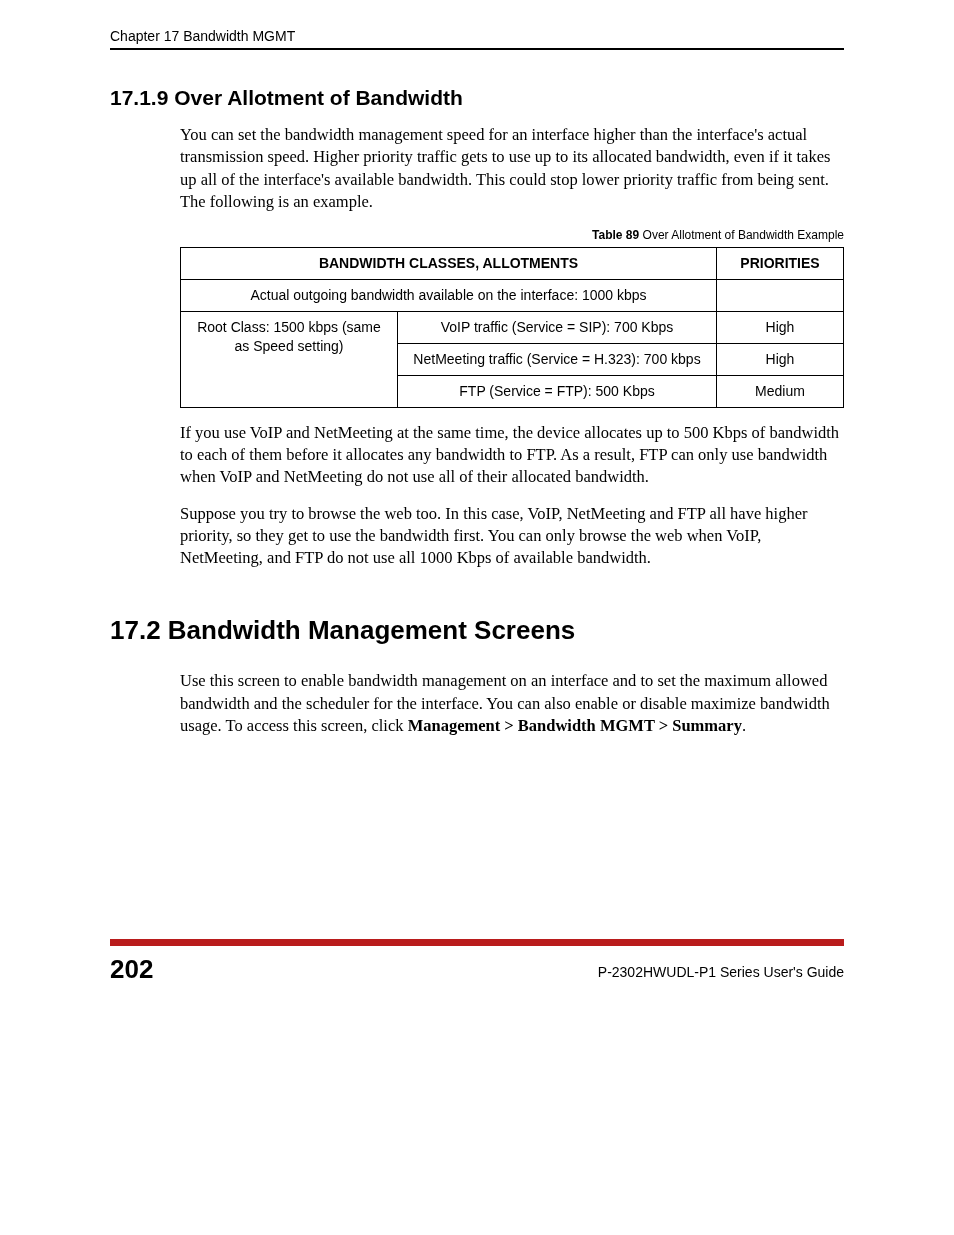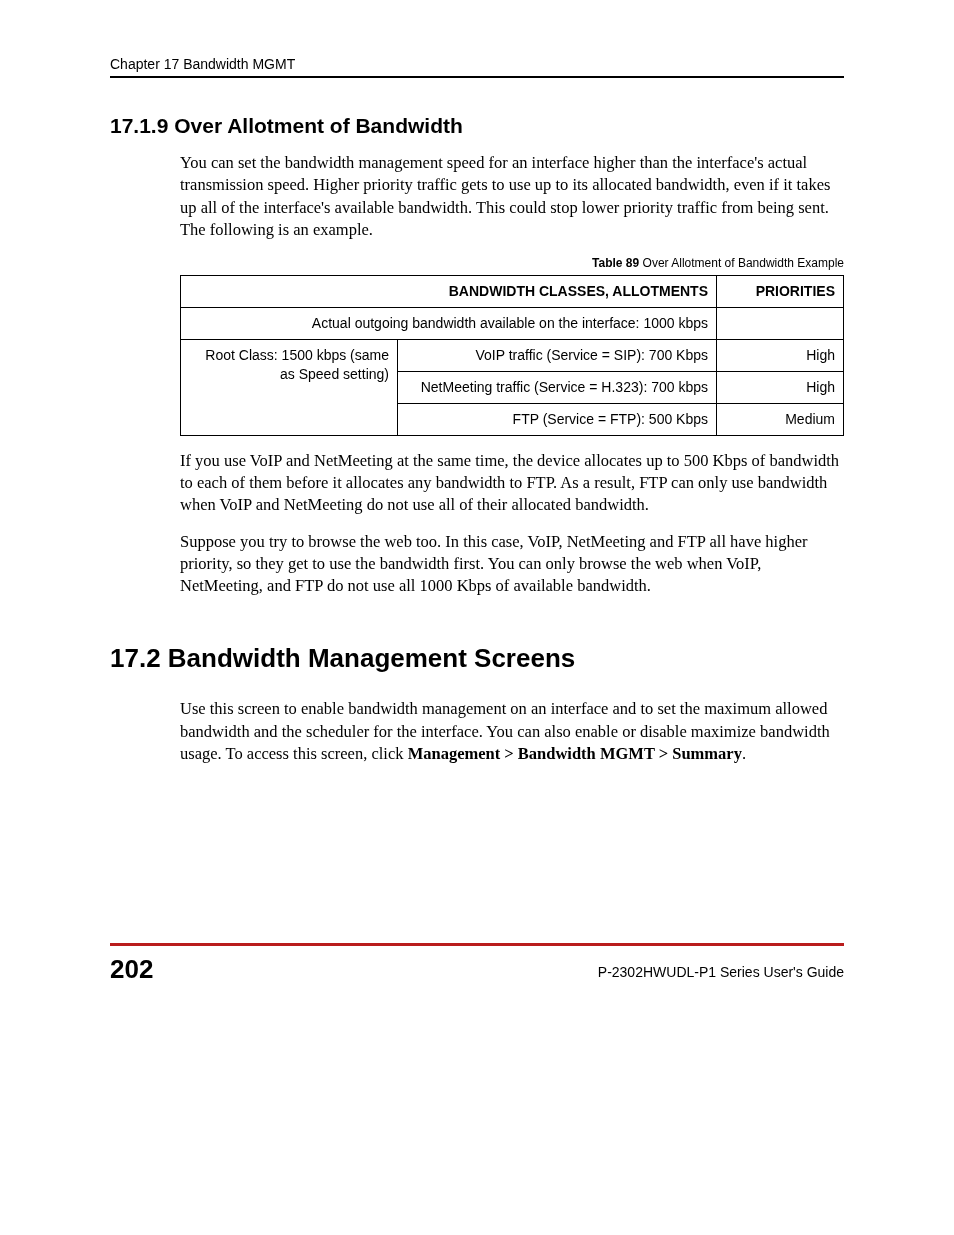--- a/index.html
+++ b/index.html
@@ -7,21 +7,21 @@
     padding: 0;
     background: #fff;
     font-family: "Times New Roman", Times, serif;
     color: #000;
   }
   .page {
     width: 954px;
     height: 1041px;
     position: relative;
     box-sizing: border-box;
-    padding: 56px 110px 56px 110px;
+    padding: 28px 110px 56px 110px;
   }
   .running-head {
     font-family: Arial, Helvetica, sans-serif;
     font-size: 14px;
     color: #000;
     border-bottom: 2px solid #000;
     padding-bottom: 4px;
     margin-bottom: 36px;
   }
   .h3 {
@@ -51,31 +51,31 @@
   .table-caption .bold { font-weight: bold; }
   table.bw {
     border-collapse: collapse;
     width: 100%;
     font-family: Arial, Helvetica, sans-serif;
     font-size: 14px;
   }
   table.bw th, table.bw td {
     border: 1px solid #000;
     padding: 6px 8px;
-    text-align: right;
+    text-align: center;
     vertical-align: top;
   }
   table.bw th {
     font-weight: bold;
   }
   .footer {
     position: absolute;
     left: 110px; right: 110px;
     bottom: 56px;
-    border-top: 3px solid #b91c1c;
+    border-top: 7px solid #b91c1c;
     padding-top: 8px;
   }
   .page-number {
     font-family: Arial, Helvetica, sans-serif;
     font-weight: bold;
     font-size: 26px;
     float: left;
   }
   .guide-title {
     font-family: Arial, Helvetica, sans-serif;

